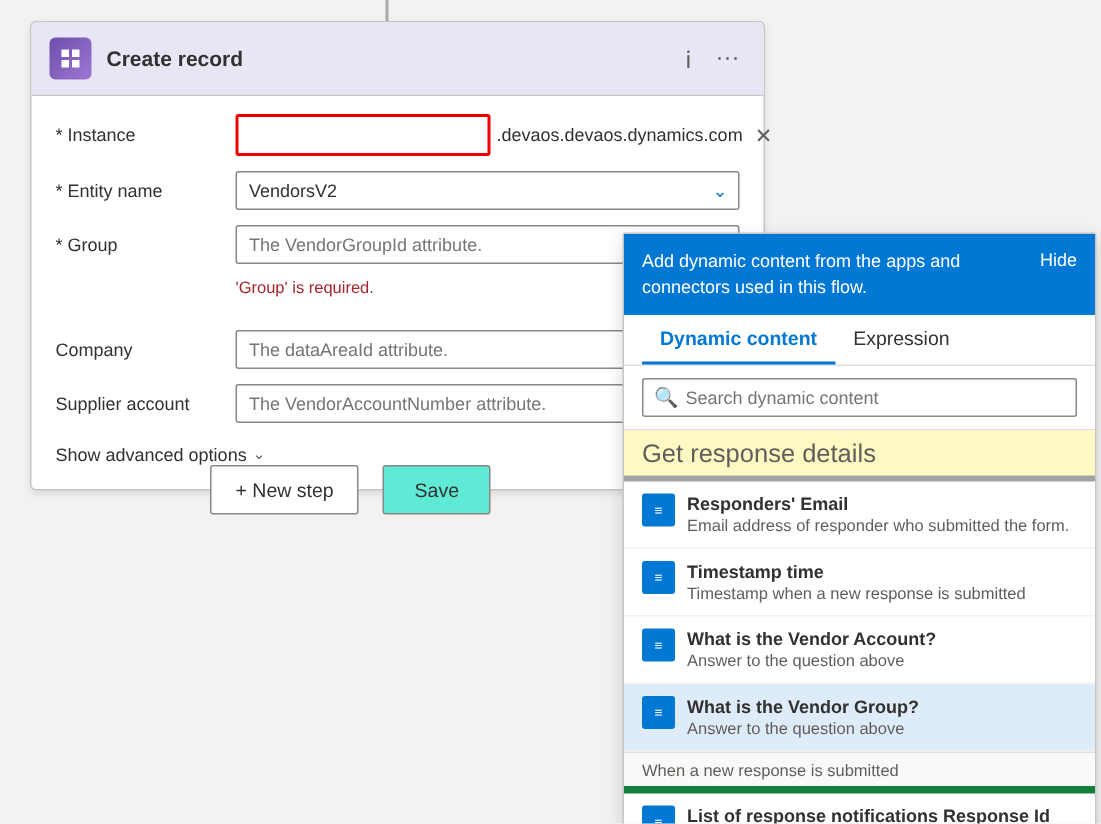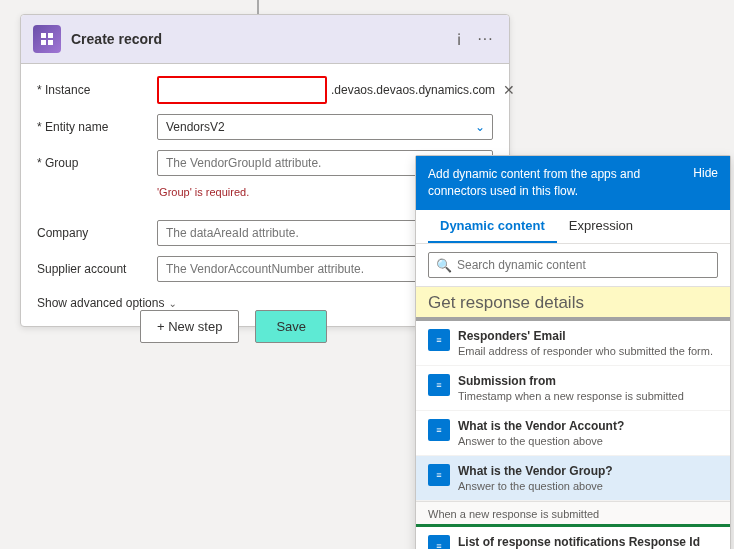--- a/index.html
+++ b/index.html
@@ -345,21 +345,21 @@
       white-space: nowrap;
       overflow: hidden;
       text-overflow: ellipsis;
     }
 
     .dynamic-section-label2 {
       padding: 6px 12px 4px;
       font-size: 11px;
       color: #605e5c;
       background: #faf9f8;
-      border-bottom: 3px solid #15803d;
+      border-bottom: 5px solid #15803d;
       border-top: 1px solid #e1dfdd;
     }
   </style>
 </head>
 <body>
 
 <div class="top-arrow">
   <div class="top-arrow-line"></div>
   <div class="top-arrow-head"></div>
 </div>
@@ -458,21 +458,21 @@
     <div class="dynamic-item-icon">≡</div>
     <div class="dynamic-item-text">
       <div class="dynamic-item-title">Responders' Email</div>
       <div class="dynamic-item-desc">Email address of responder who submitted the form.</div>
     </div>
   </div>
 
   <div class="dynamic-item">
     <div class="dynamic-item-icon">≡</div>
     <div class="dynamic-item-text">
-      <div class="dynamic-item-title">Submission from</div>
+      <div class="dynamic-item-title">Timestamp time</div>
       <div class="dynamic-item-desc">Timestamp when a new response is submitted</div>
     </div>
   </div>
 
   <div class="dynamic-item">
     <div class="dynamic-item-icon">≡</div>
     <div class="dynamic-item-text">
       <div class="dynamic-item-title">What is the Vendor Account?</div>
       <div class="dynamic-item-desc">Answer to the question above</div>
     </div>

